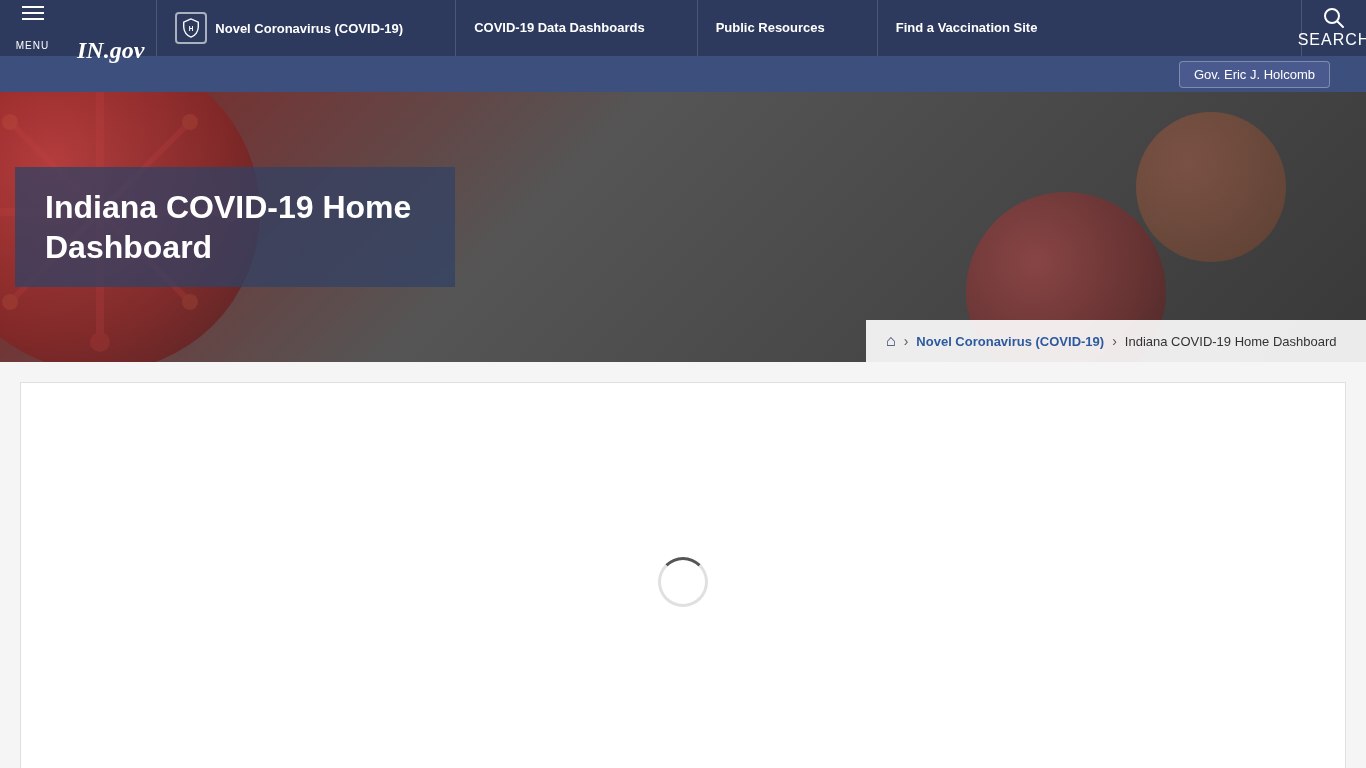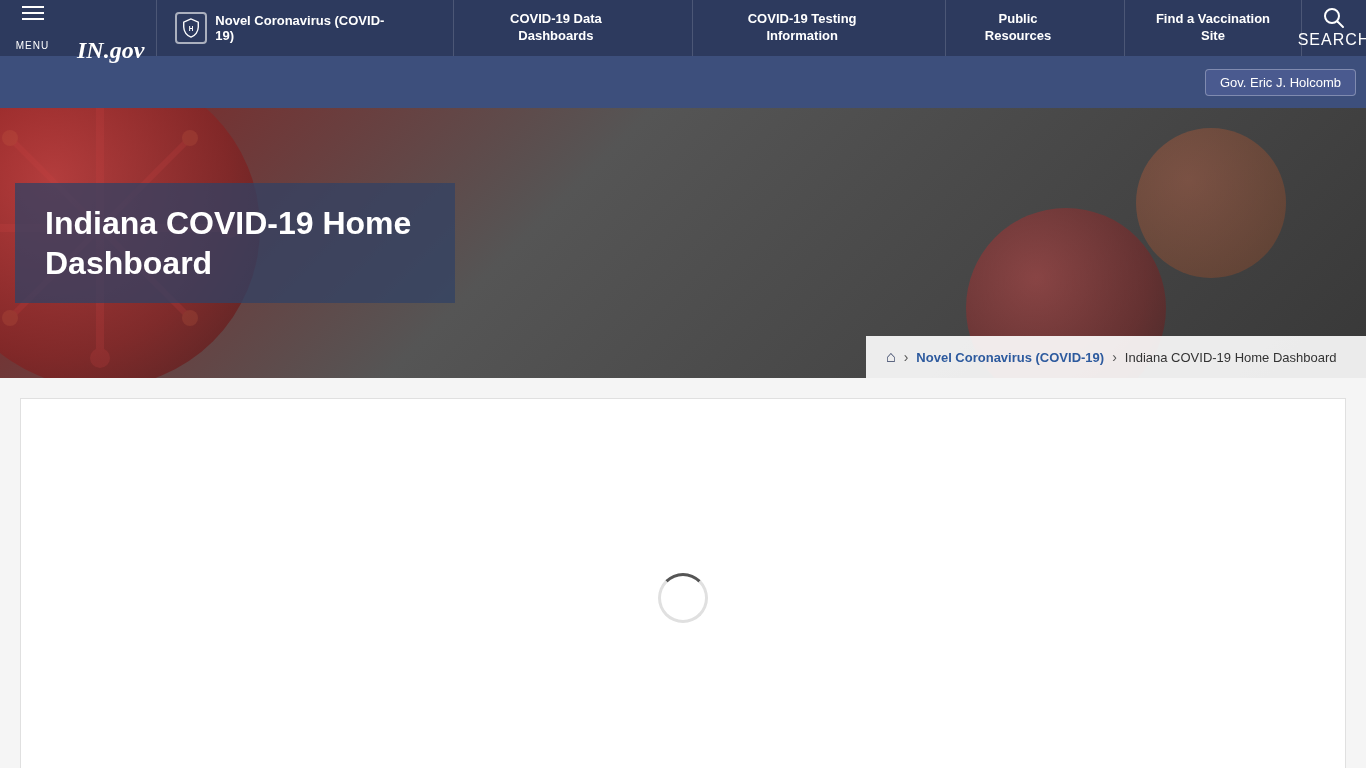--- a/index.html
+++ b/index.html
@@ -120,25 +120,25 @@
     .search-label {
       font-size: 16px;
       color: #fff;
       letter-spacing: 1px;
       text-transform: uppercase;
     }
 
     
     .secondary-bar {
       background: #3d4f7c;
-      height: 52px;
+      height: 36px;
       display: flex;
       align-items: center;
       justify-content: flex-end;
-      padding: 0 10px;
+      padding: 0 36px;
     }
     .gov-button {
       background: #4a5a8f;
       color: #fff;
       font-size: 13px;
       padding: 5px 14px;
       border-radius: 4px;
       cursor: pointer;
       border: 1px solid rgba(255,255,255,0.3);
     }
@@ -294,23 +294,20 @@
           <text x="10" y="14" text-anchor="middle" fill="white" font-size="7" font-weight="bold">H</text>
         </svg>
       </div>
       <span>Novel Coronavirus (COVID-19)</span>
     </div>
 
     <div class="nav-item">
       <span>COVID-19 Data Dashboards</span>
     </div>
 
-    <div class="nav-item">
-      <span>COVID-19 Testing Information</span>
-    </div>
 
     <div class="nav-item">
       <span>Public Resources</span>
     </div>
 
     <div class="nav-item">
       <span>Find a Vaccination Site</span>
     </div>
 
 

